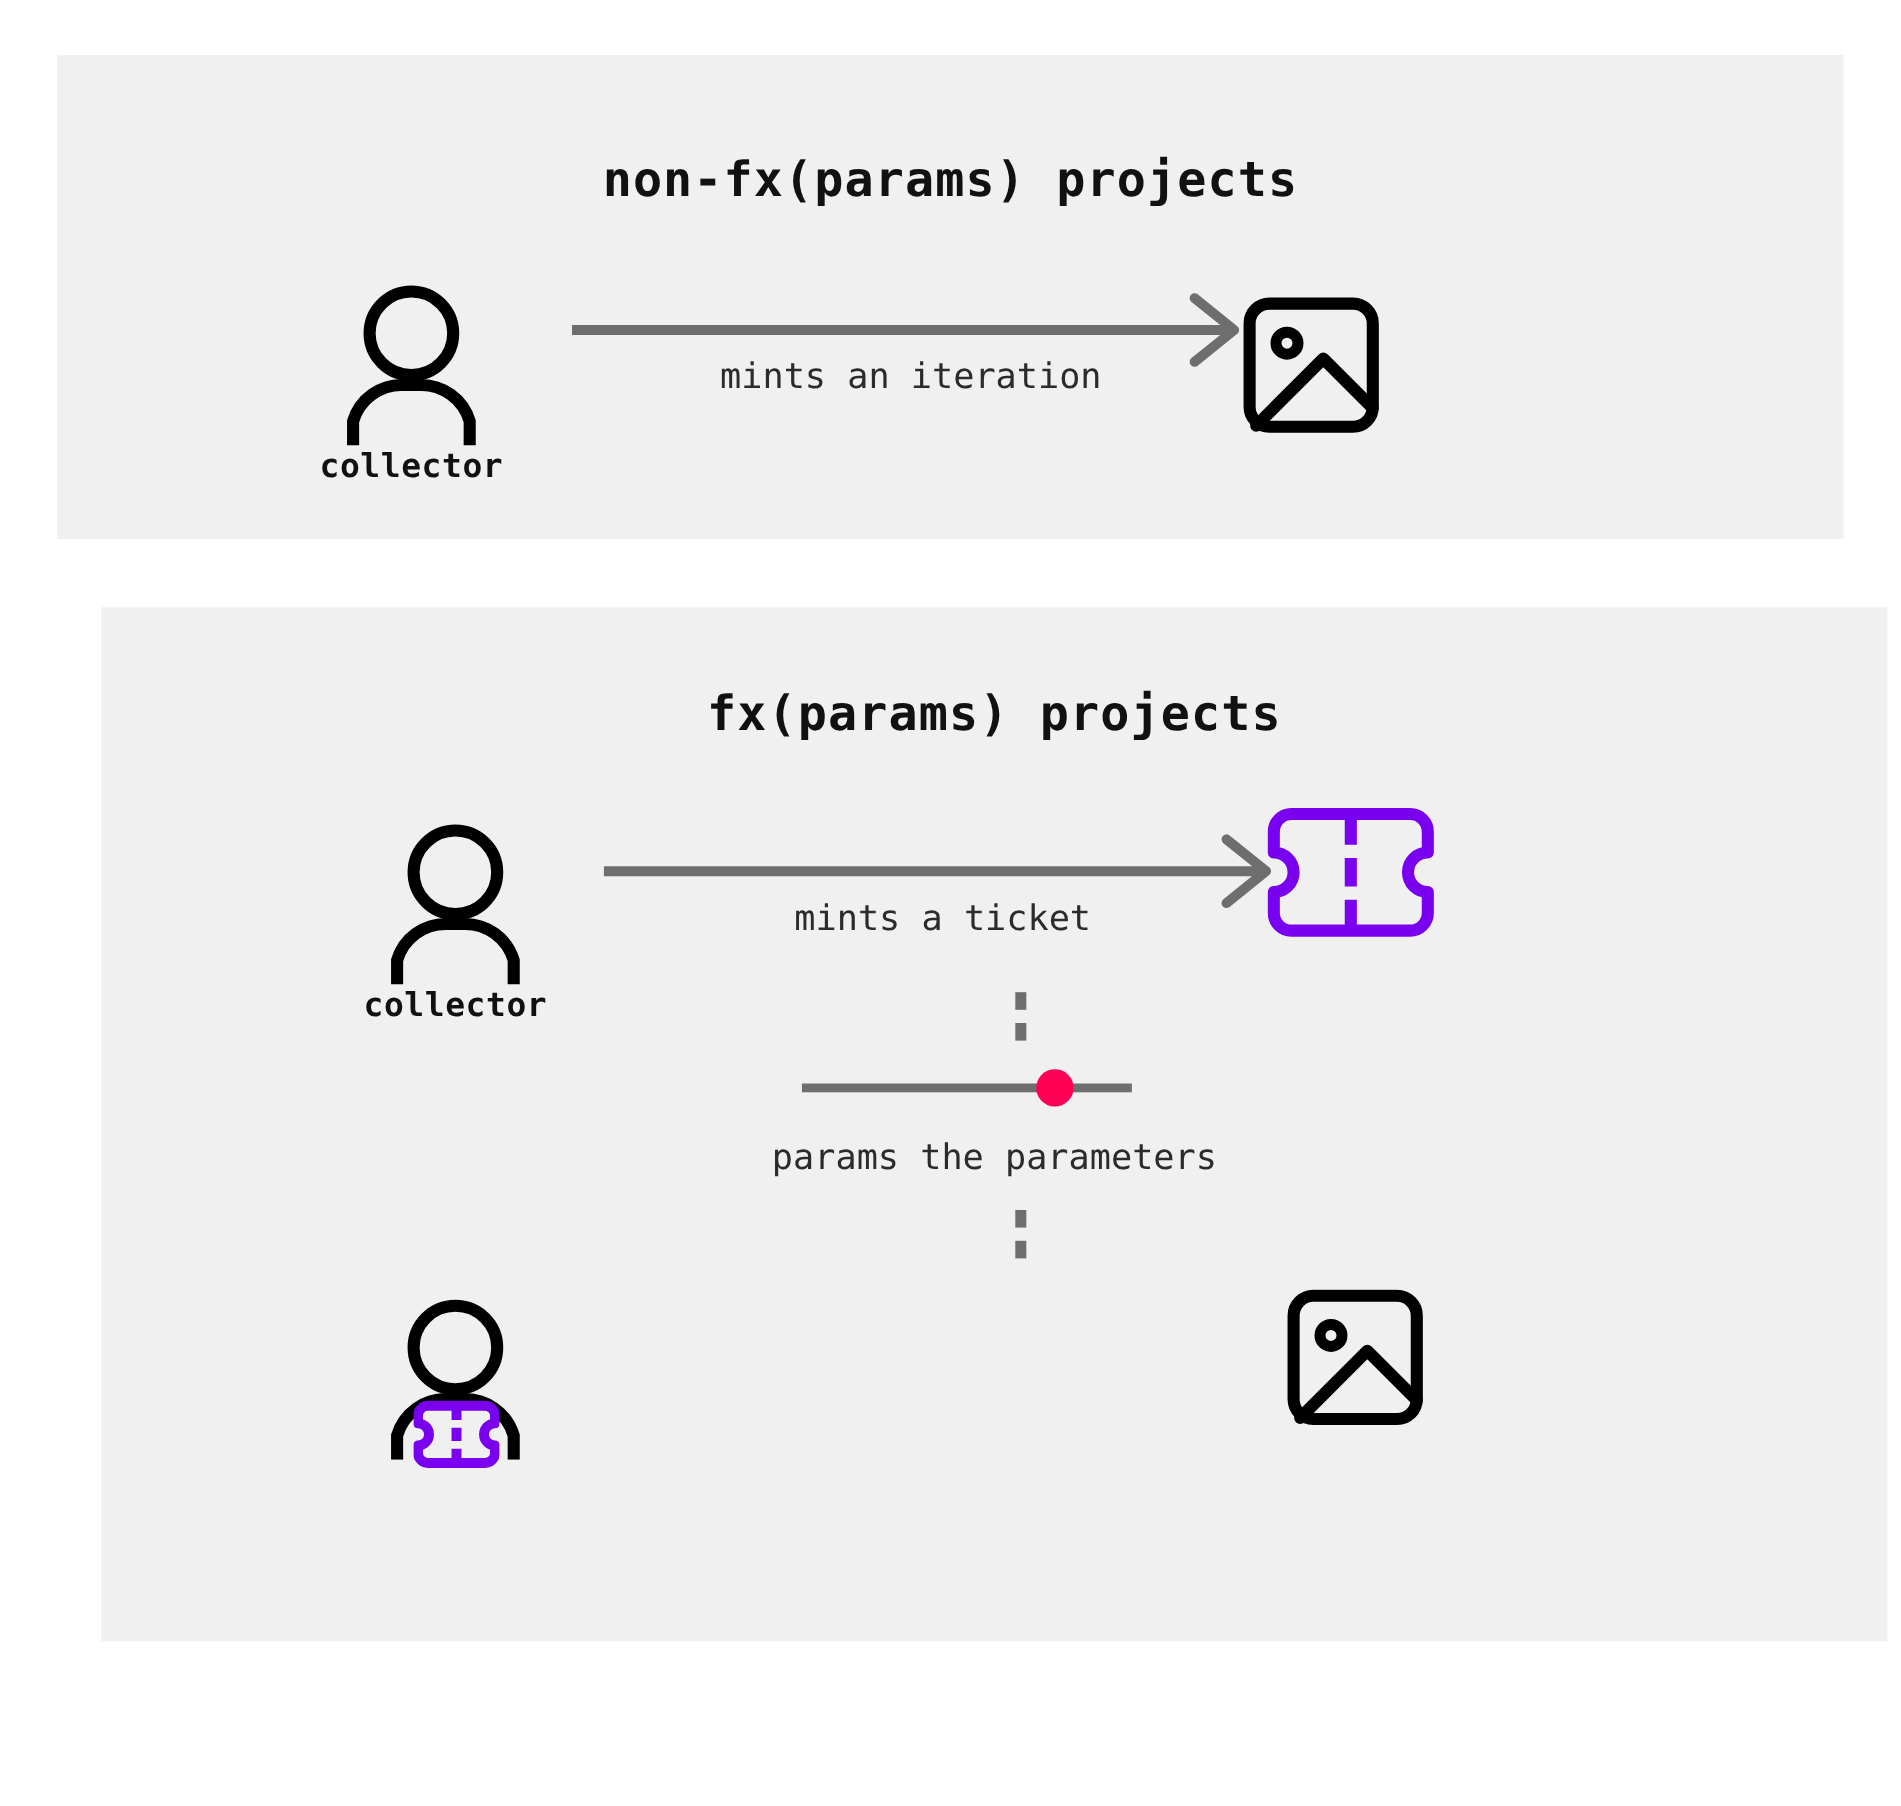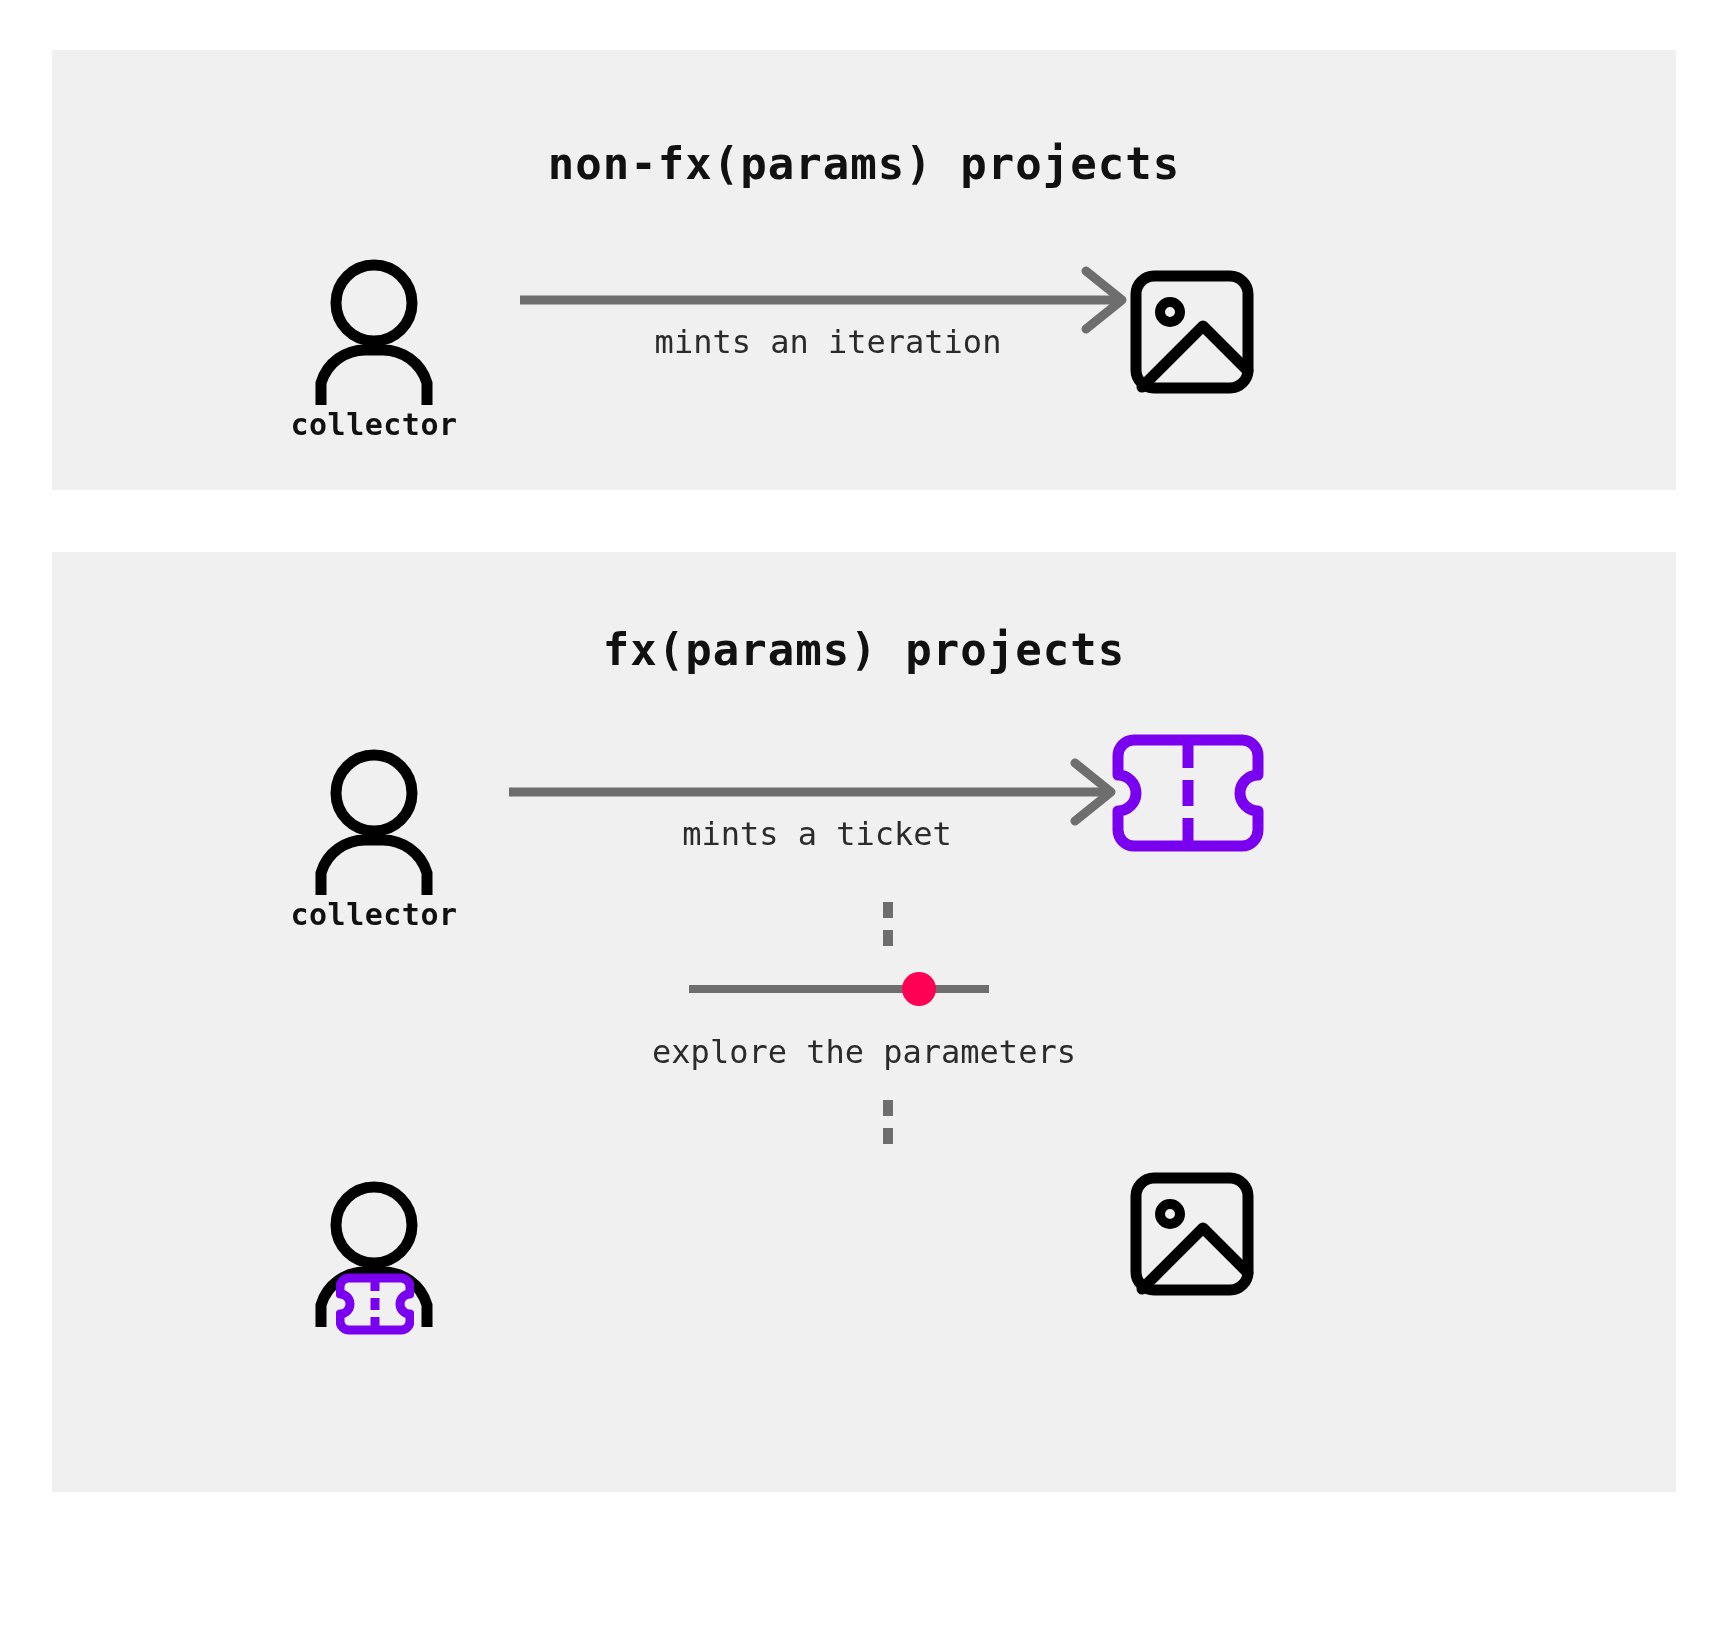--- a/index.html
+++ b/index.html
@@ -24,21 +24,21 @@
   }
 
   
   .panel {
     position: absolute;
     left: 52px;
     width: 1624px;
     background: #f0f0f0;
   }
   .panel-top    { top: 50px;  height: 440px; }
-  .panel-bottom { top: 552px; height: 940px; }
+  .panel-bottom { top: 552px; height: 940px; margin-left: 40px; }
 
   .panel-title {
     position: absolute;
     left: 0;
     width: 100%;
     text-align: center;
     font-family: "DejaVu Sans Mono", monospace;
     font-weight: bold;
     font-size: 44px;
     letter-spacing: 1px;
@@ -200,21 +200,21 @@
     <div class="dotted" style="left:831px; top:350px;">
       <span></span>
       <span></span>
     </div>
 
     <div class="slider" style="left:637px; top:420px; width:300px;">
       <div class="track"></div>
       <div class="knob" style="left:213px;"></div>
     </div>
 
-    <div class="arrow-caption" style="top:478px;">explore the parameters</div>
+    <div class="arrow-caption" style="top:478px;">params the parameters</div>
 
     <div class="dotted" style="left:831px; top:548px;">
       <span></span>
       <span></span>
     </div>
 
     <div class="collector" style="left:232px; top:625px;">
       <svg class="person" width="180" height="150" viewBox="0 0 180 150">
         <circle cx="90" cy="48" r="38" fill="none" stroke="#000000" stroke-width="11"></circle>
         <path d="M37 150 L37 128 A46 46 0 0 1 83 95 L97 95 A46 46 0 0 1 143 128 L143 150" fill="none" stroke="#000000" stroke-width="11" stroke-linecap="butt"></path>

